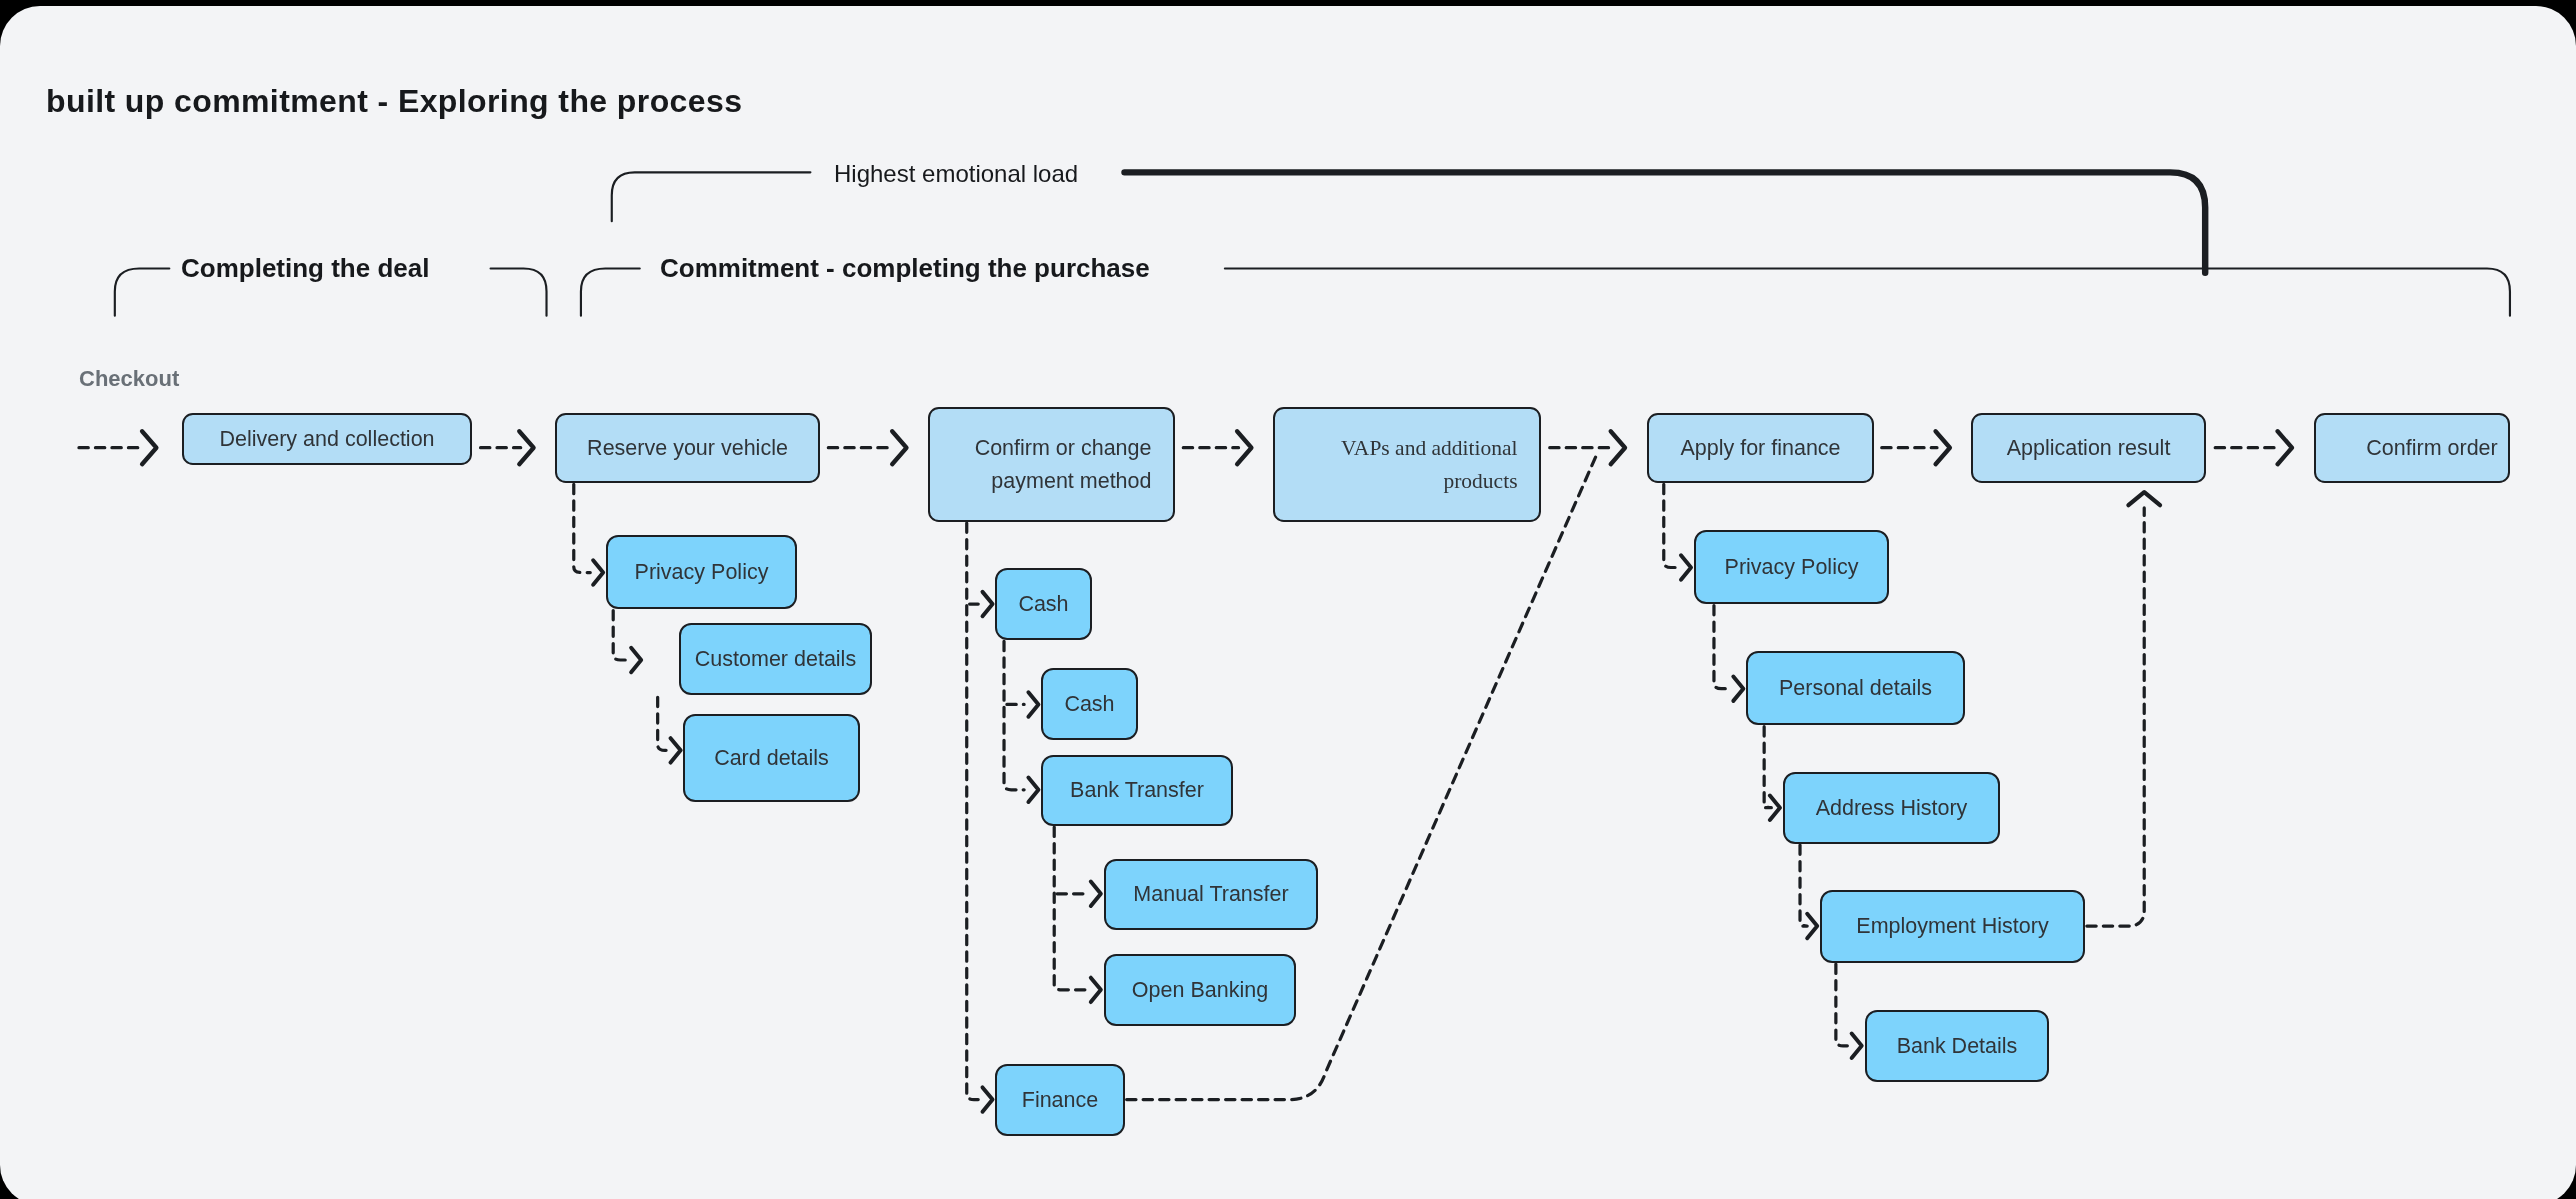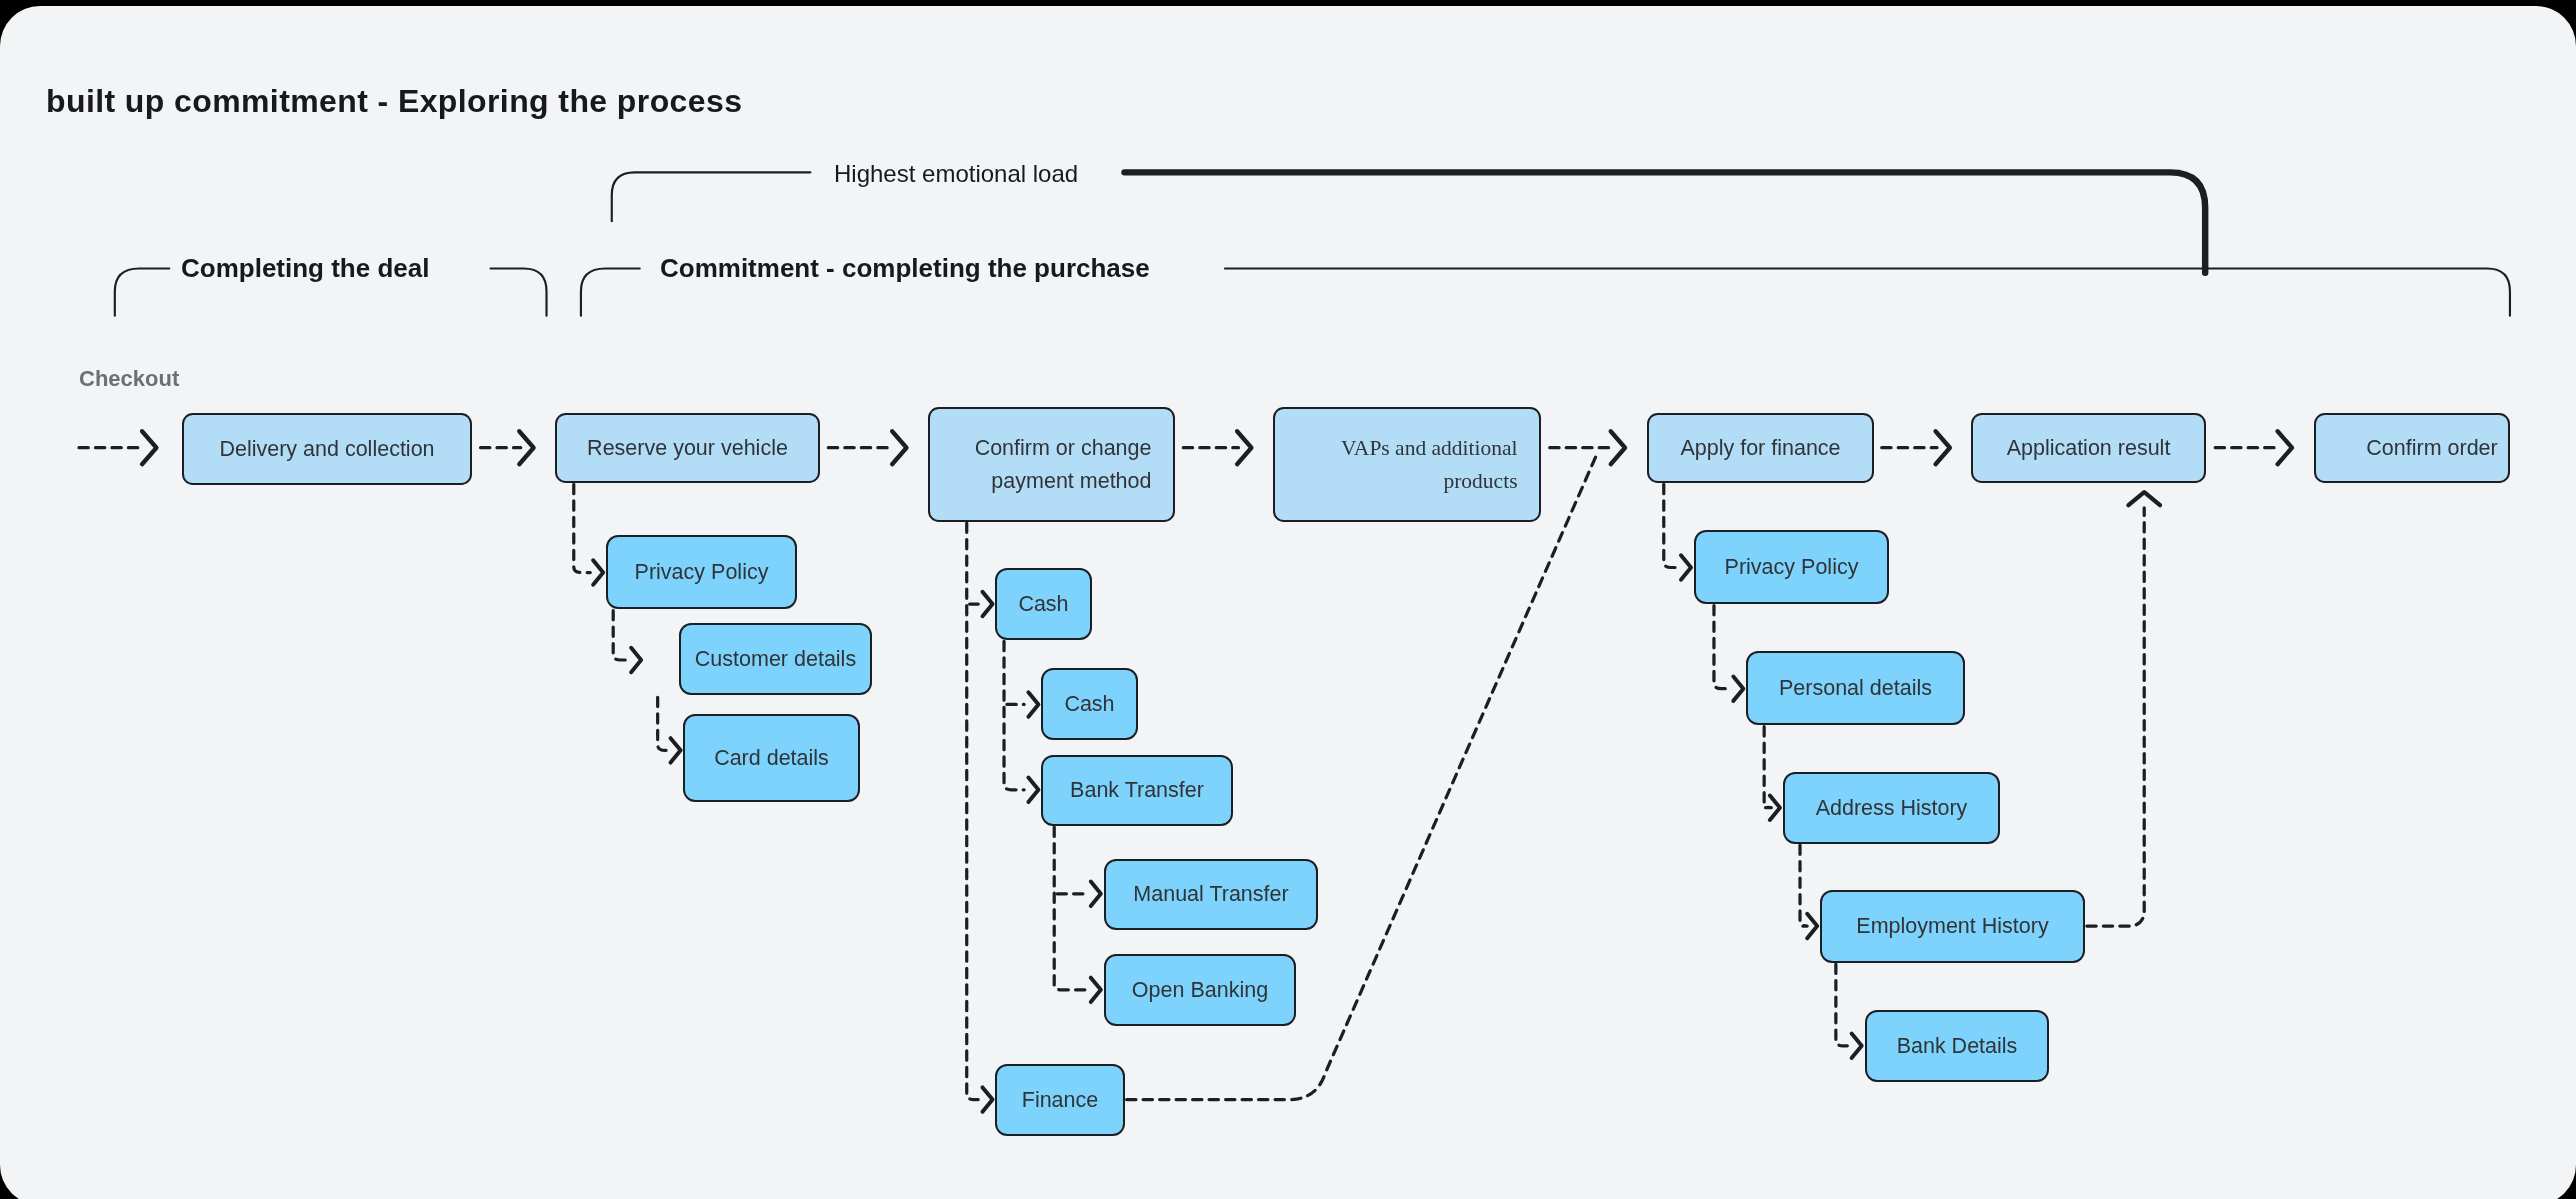--- a/index.html
+++ b/index.html
@@ -105,21 +105,21 @@
   <div class="page-title">built up commitment - Exploring the process</div>
 
   <div class="load-label" style="left:834px;top:154px;">Highest emotional load</div>
 
   <div class="bracket-label" style="left:181px;top:247px;">Completing the deal</div>
 
   <div class="bracket-label" style="left:660px;top:247px;">Commitment - completing the purchase</div>
 
   <div class="section-label" style="left:79px;top:360px;">Checkout</div>
 
-  <div class="node main" style="left:182px;top:407px;width:290px;height:72px;">Delivery and collection</div>
+  <div class="node main" style="left:182px;top:407px;width:290px;height:52px;">Delivery and collection</div>
   <div class="node main" style="left:555px;top:407px;width:265px;height:70px;">Reserve your vehicle</div>
   <div class="node main two-line" style="left:928px;top:401px;width:247px;height:115px;">Confirm or change payment method</div>
   <div class="node main two-line" style="left:1273px;top:401px;width:268px;height:115px;font-family:Liberation Serif, serif;">VAPs and additional products</div>
   <div class="node main" style="left:1647px;top:407px;width:227px;height:70px;">Apply for finance</div>
   <div class="node main" style="left:1971px;top:407px;width:235px;height:70px;">Application result</div>
   <div class="node main" style="left:2314px;top:407px;width:196px;height:70px;padding-left:40px;">Confirm order</div>
 
   <div class="node sub" style="left:606px;top:529px;width:191px;height:74px;">Privacy Policy</div>
   <div class="node sub" style="left:679px;top:617px;width:193px;height:72px;">Customer details</div>
   <div class="node sub" style="left:683px;top:708px;width:177px;height:88px;">Card details</div>

